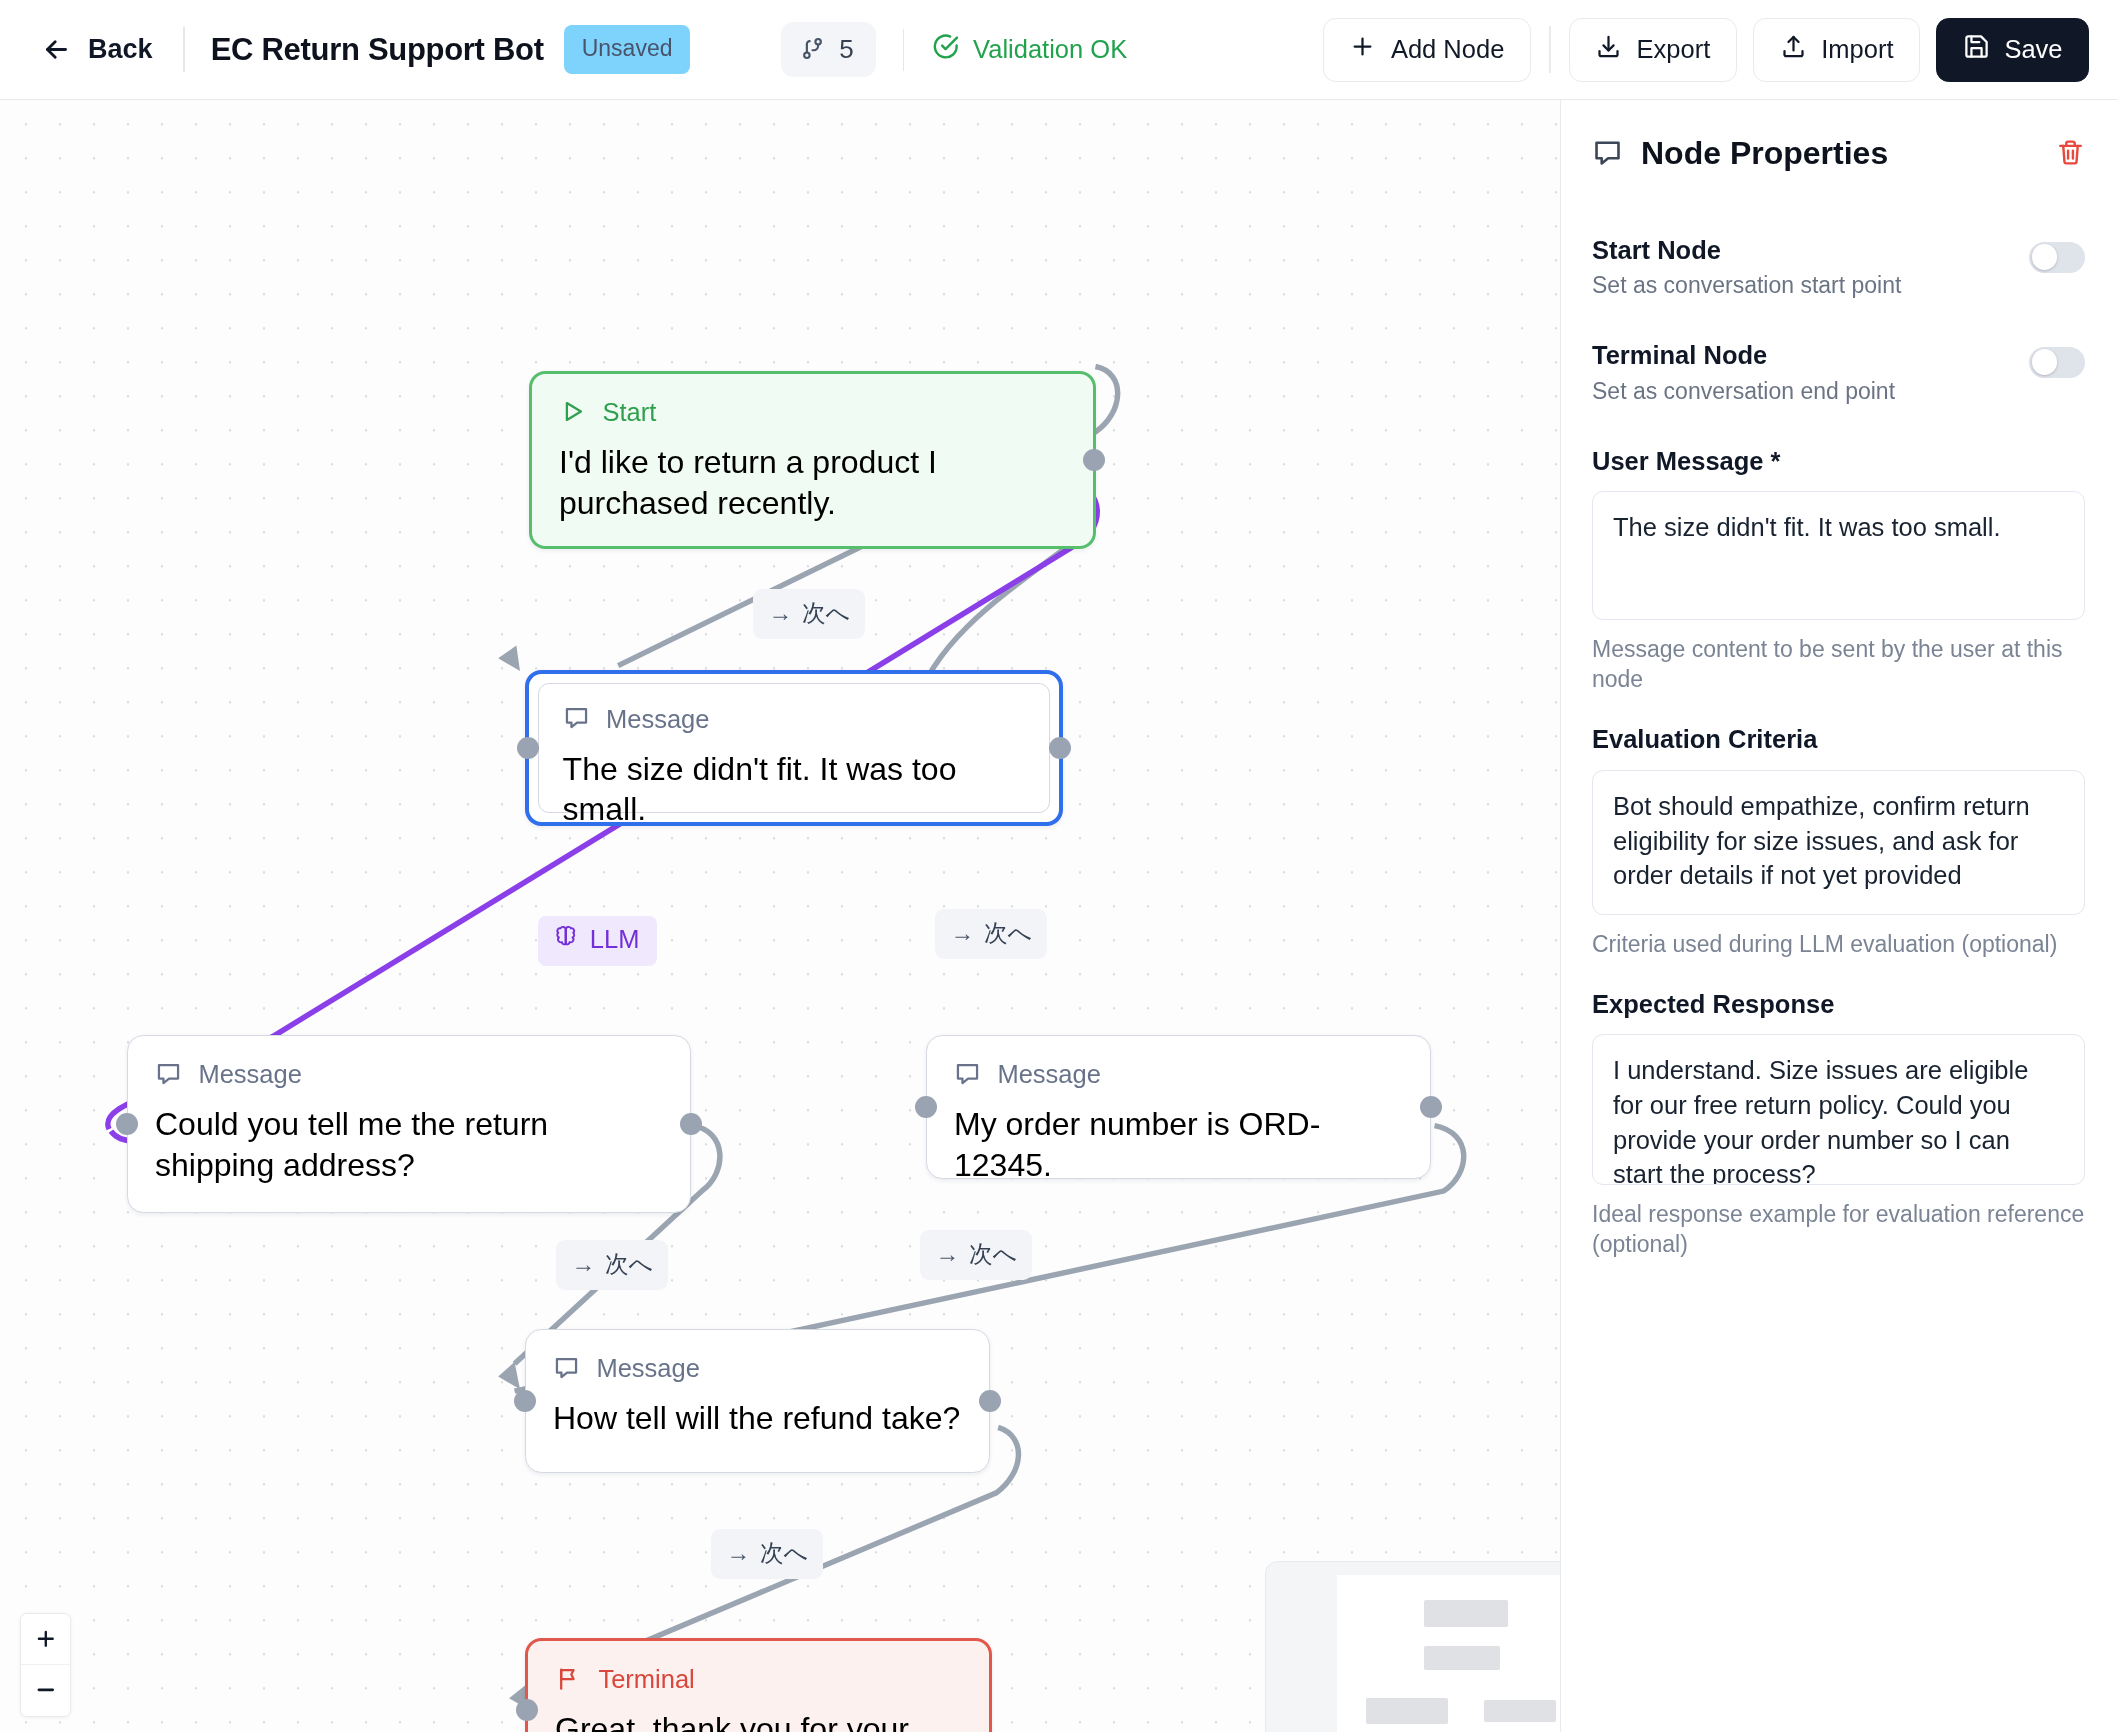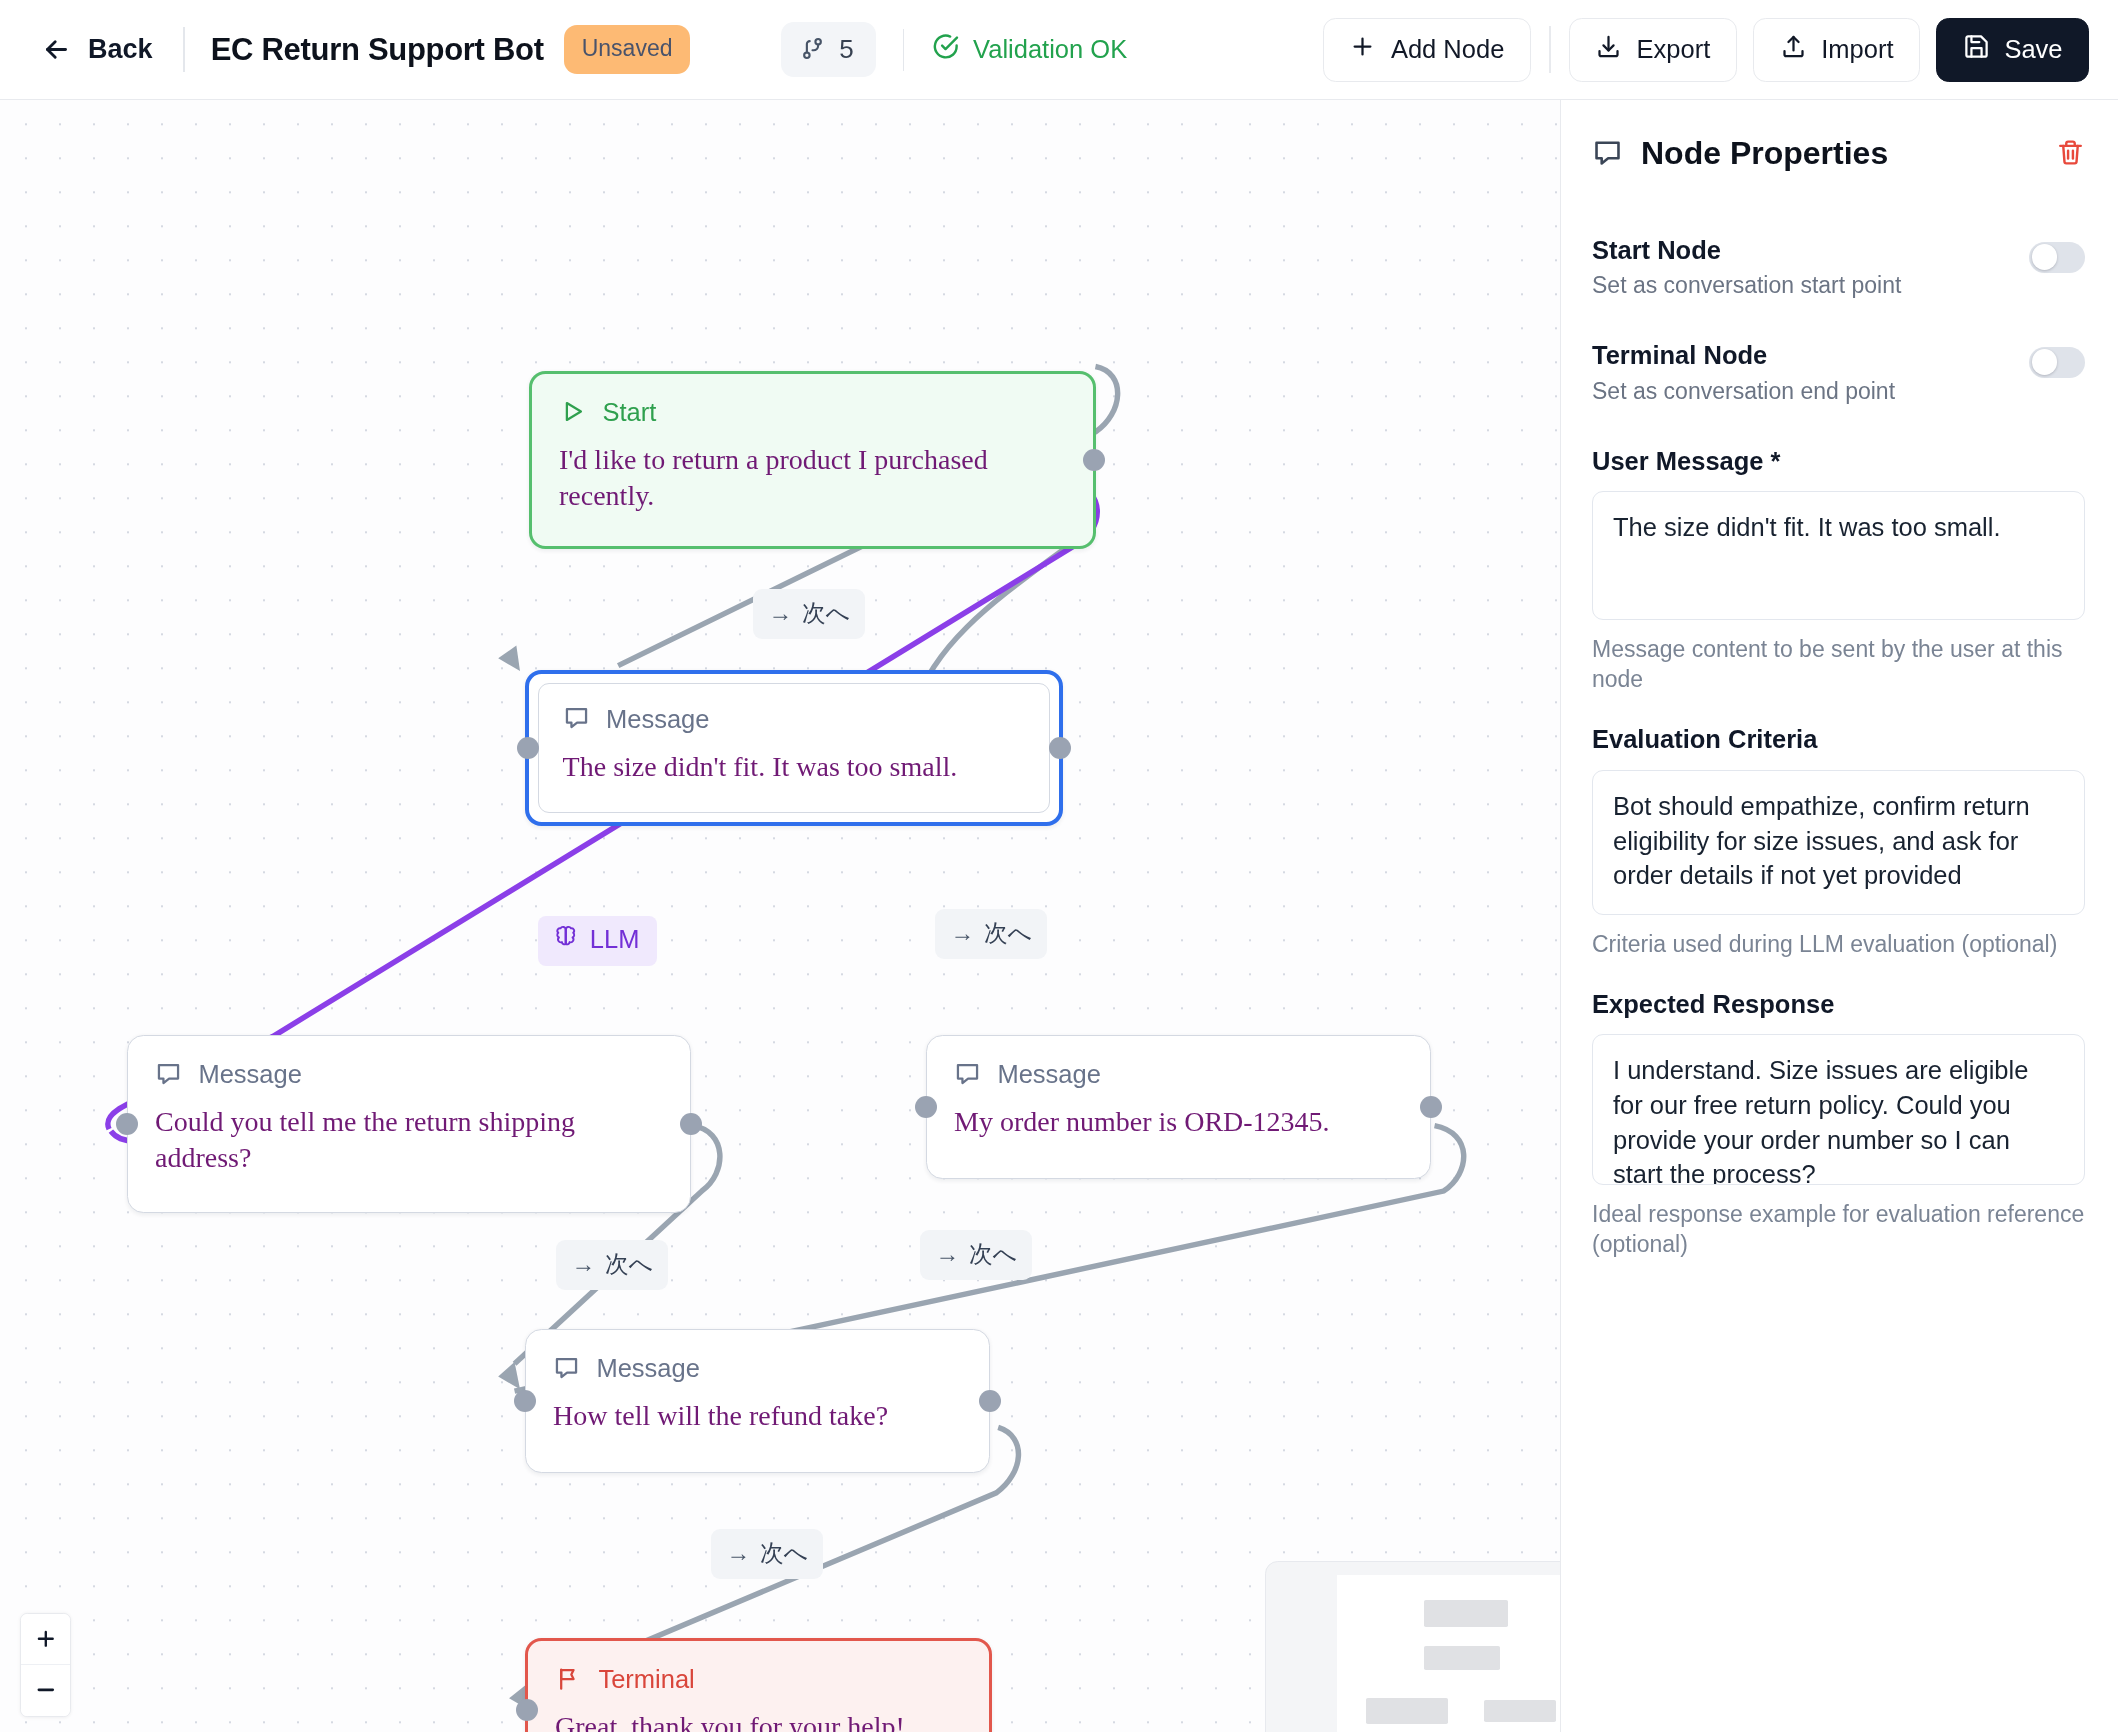--- a/index.html
+++ b/index.html
@@ -31,22 +31,22 @@
   .hdr-back .lbl { font-size: 27px; font-weight: 600; color: #101828; }
 
   .hdr-divider {
     width: 1.8px; height: 45px; background: #e4e7ec; margin: 0 25.5px;
   }
   #doc-title {
     font-size: 31px; font-weight: 700; color: #0d121c; letter-spacing: -0.3px;
   }
   #unsaved-badge {
     margin-left: 20px;
-    background: #fdba74; color: #49536b;
-    font-size: 23px; border-radius: 13px;
+    background: #7dd3fc; color: #49536b;
+    font-size: 23px; border-radius: 8px;
     padding: 10px 18px 11.8px; font-weight: 400;
   }
 
   #node-count {
     margin-left: 91px;
     background: #f3f5f8; border-radius: 12.7px;
     display: flex; align-items: center; gap: 12.7px;
     padding: 11.8px 22px 11.8px 18px;
     cursor: pointer;
   }
@@ -100,21 +100,21 @@
     z-index: 2;
   }
   .node .nhead {
     display: flex; align-items: center; gap: 16.4px;
     margin-bottom: 14.5px;
   }
   .node .ntype {
     font-size: 25.5px; color: #68738a; font-weight: 400;
   }
   .node .nbody {
-    font-size: 28px; color: #701a75; line-height: 1.28; font-family: Liberation Serif, serif;
+    font-size: 32px; color: #000000; line-height: 1.28;
   }
   .node.start {
     background: #f0fbf3; border: 3.6px solid #56bf6e;
   }
   .node.start .ntype { color: #2fa04e; font-weight: 500; }
   .node.terminal {
     background: #fdf1f0; border: 3.6px solid #e2574c;
   }
   .node.terminal .ntype { color: #d9463b; font-weight: 500; }
   .node.selected {

